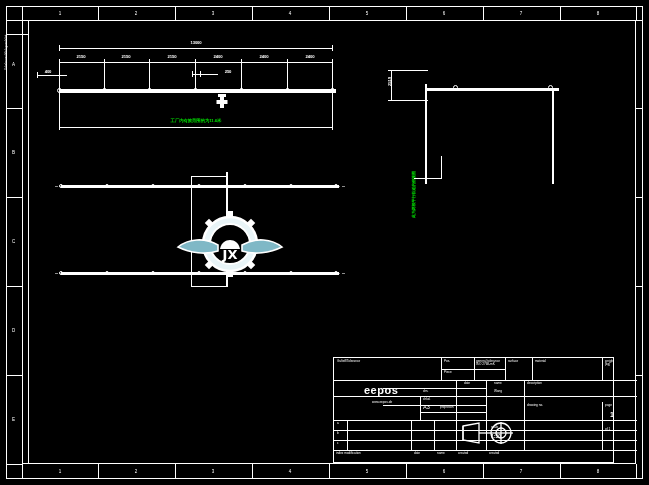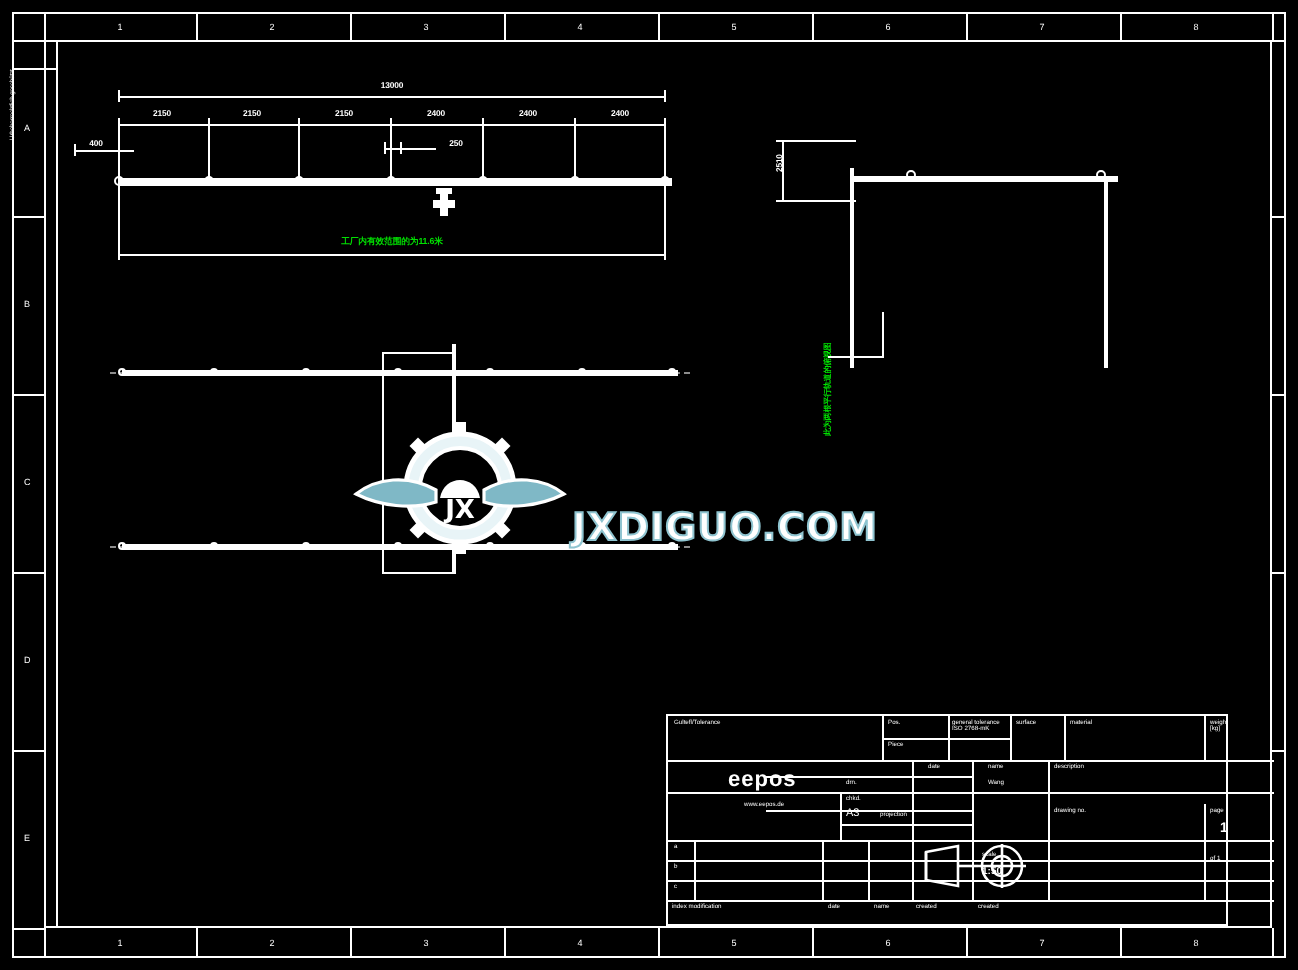--- a/index.html
+++ b/index.html
@@ -303,21 +303,20 @@
       <g fill="#7fb8c6" stroke="#ffffff" stroke-width="1.6">
         <path d="M42 38 C 28 30, 12 32, 2 40 C 14 46, 30 48, 42 44 Z"></path>
         <path d="M66 38 C 80 30, 96 32, 106 40 C 94 46, 78 48, 66 44 Z"></path>
       </g>
 
       <g fill="#ffffff">
         <path d="M44 42 C 46 30, 62 30, 64 42 Z"></path>
       </g>
       <text x="54" y="52" font-family="DejaVu Sans, sans-serif" font-size="13" font-weight="bold" fill="#ffffff" text-anchor="middle">JX</text>
     </svg>
-    <div class="wm-en">JXDIGUO.COM</div>
   </div>
 
   <div id="tblock">
 
     <div class="tb-line" style="left:0; top:22px;  width:303px; height:1px;"></div>
     <div class="tb-line" style="left:0; top:38px;  width:303px; height:1px;"></div>
     <div class="tb-line" style="left:0; top:62px;  width:303px; height:1px;"></div>
     <div class="tb-line" style="left:0; top:72px;  width:303px; height:1px;"></div>
     <div class="tb-line" style="left:0; top:82px;  width:303px; height:1px;"></div>
     <div class="tb-line" style="left:0; top:92px;  width:303px; height:1px;"></div>

